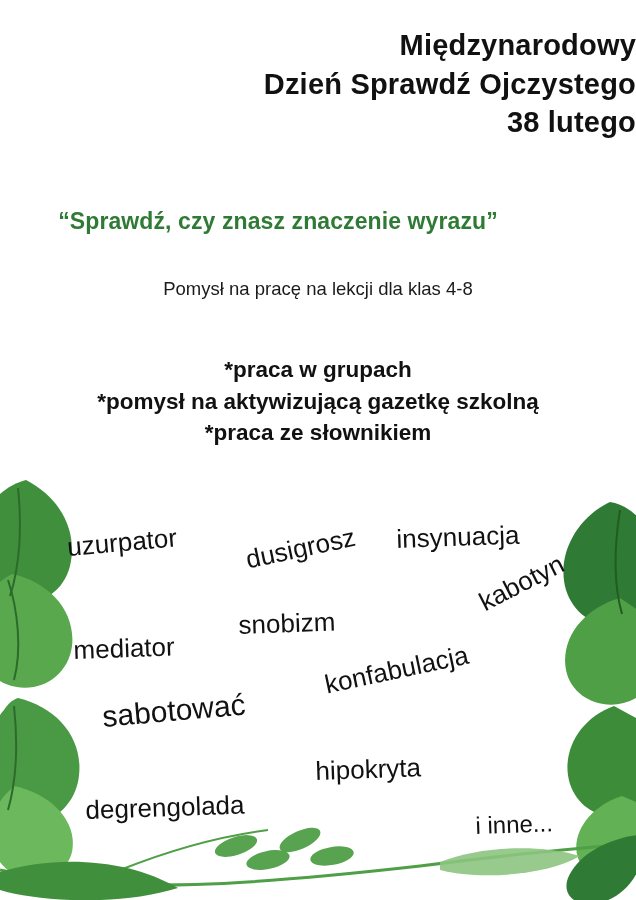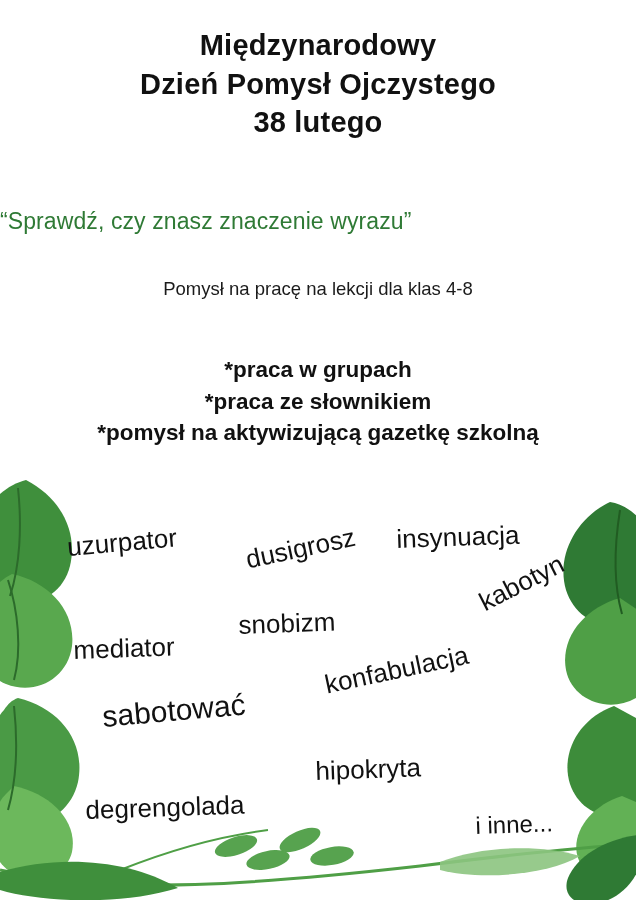--- a/index.html
+++ b/index.html
@@ -31,35 +31,35 @@
   .leaf-layer svg {
     position: absolute;
   }
 
   
   .title-block {
     position: absolute;
     top: 26px;
     left: 0;
     width: 636px;
-    text-align: center;
+    text-align: right;
     color: #111111;
     font-weight: bold;
     font-size: 29px;
     line-height: 1.33;
     letter-spacing: 0.2px;
   }
   .subtitle-block {
     position: absolute;
     top: 208px;
     left: 0;
     width: 556px;
-    text-align: left;
+    text-align: center;
     color: #2f7a35;
-    font-weight: normal;
+    font-weight: bold;
     font-size: 23px;
     letter-spacing: 0.1px;
   }
   .note-block {
     position: absolute;
     top: 278px;
     left: 0;
     width: 636px;
     text-align: center;
     color: #1b1b1b;
@@ -169,32 +169,32 @@
 
     <svg style="left:560px; top:830px;" width="90" height="80" viewBox="0 0 90 80">
       <g fill="#2f7a34">
         <path d="M88 4 C 50 6, 18 24, 8 48 C 2 64, 14 76, 34 74 C 62 70, 84 46, 88 4 Z"></path>
       </g>
     </svg>
   </div>
 
   <div class="title-block">
     <div>Międzynarodowy</div>
-    <div>Dzień Pomysł Ojczystego</div>
+    <div>Dzień Sprawdź Ojczystego</div>
     <div>38 lutego</div>
   </div>
 
   <div class="subtitle-block">“Sprawdź, czy znasz znaczenie wyrazu”</div>
 
   <div class="note-block">Pomysł na pracę na lekcji dla klas 4-8</div>
 
   <div class="bullets-block">
     <div>*praca w grupach</div>
+    <div>*pomysł na aktywizującą gazetkę szkolną</div>
     <div>*praca ze słownikiem</div>
-    <div>*pomysł na aktywizującą gazetkę szkolną</div>
   </div>
 
   <div class="wordcloud" id="wordcloud">
       <span class="word" style="left: 66px; top: 32px; font-size: 26px; transform: rotate(-5deg);">uzurpator</span>
       <span class="word" style="left: 243px; top: 45px; font-size: 26px; transform: rotate(-12deg);">dusigrosz</span>
       <span class="word" style="left: 396px; top: 24px; font-size: 26px; transform: rotate(-2deg);">insynuacja</span>
       <span class="word" style="left: 474px; top: 90px; font-size: 26px; transform: rotate(-27deg);">kabotyn</span>
       <span class="word" style="left: 238px; top: 110px; font-size: 26px; transform: rotate(-2deg);">snobizm</span>
       <span class="word" style="left: 73px; top: 135px; font-size: 26px; transform: rotate(-2deg);">mediator</span>
       <span class="word" style="left: 322px; top: 170px; font-size: 26px; transform: rotate(-12deg);">konfabulacja</span>

